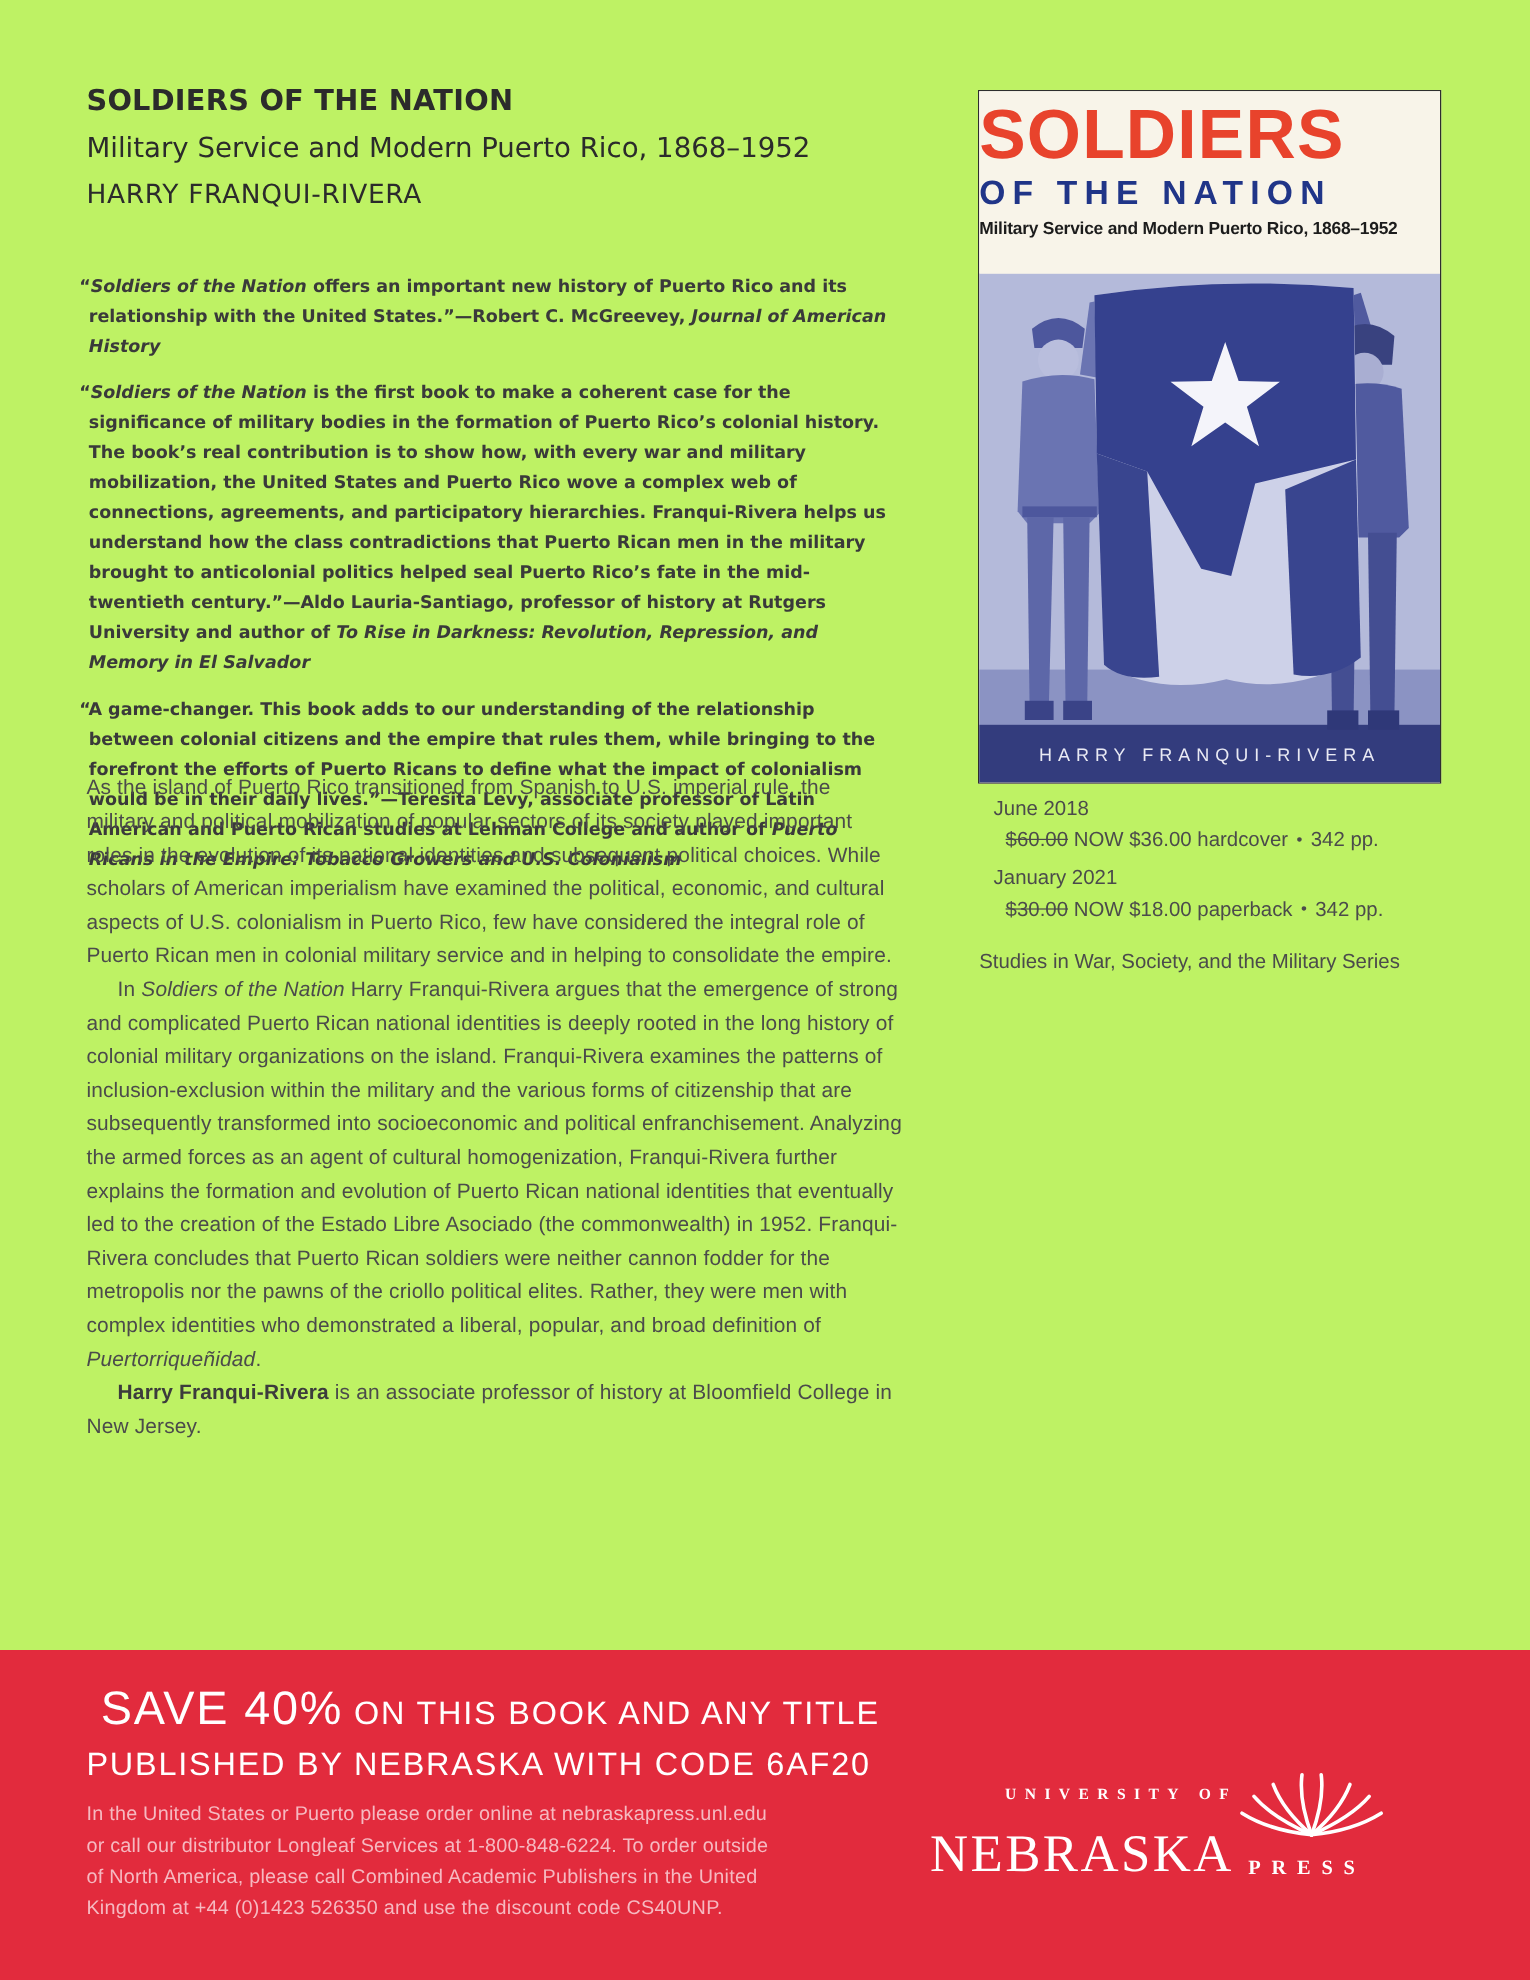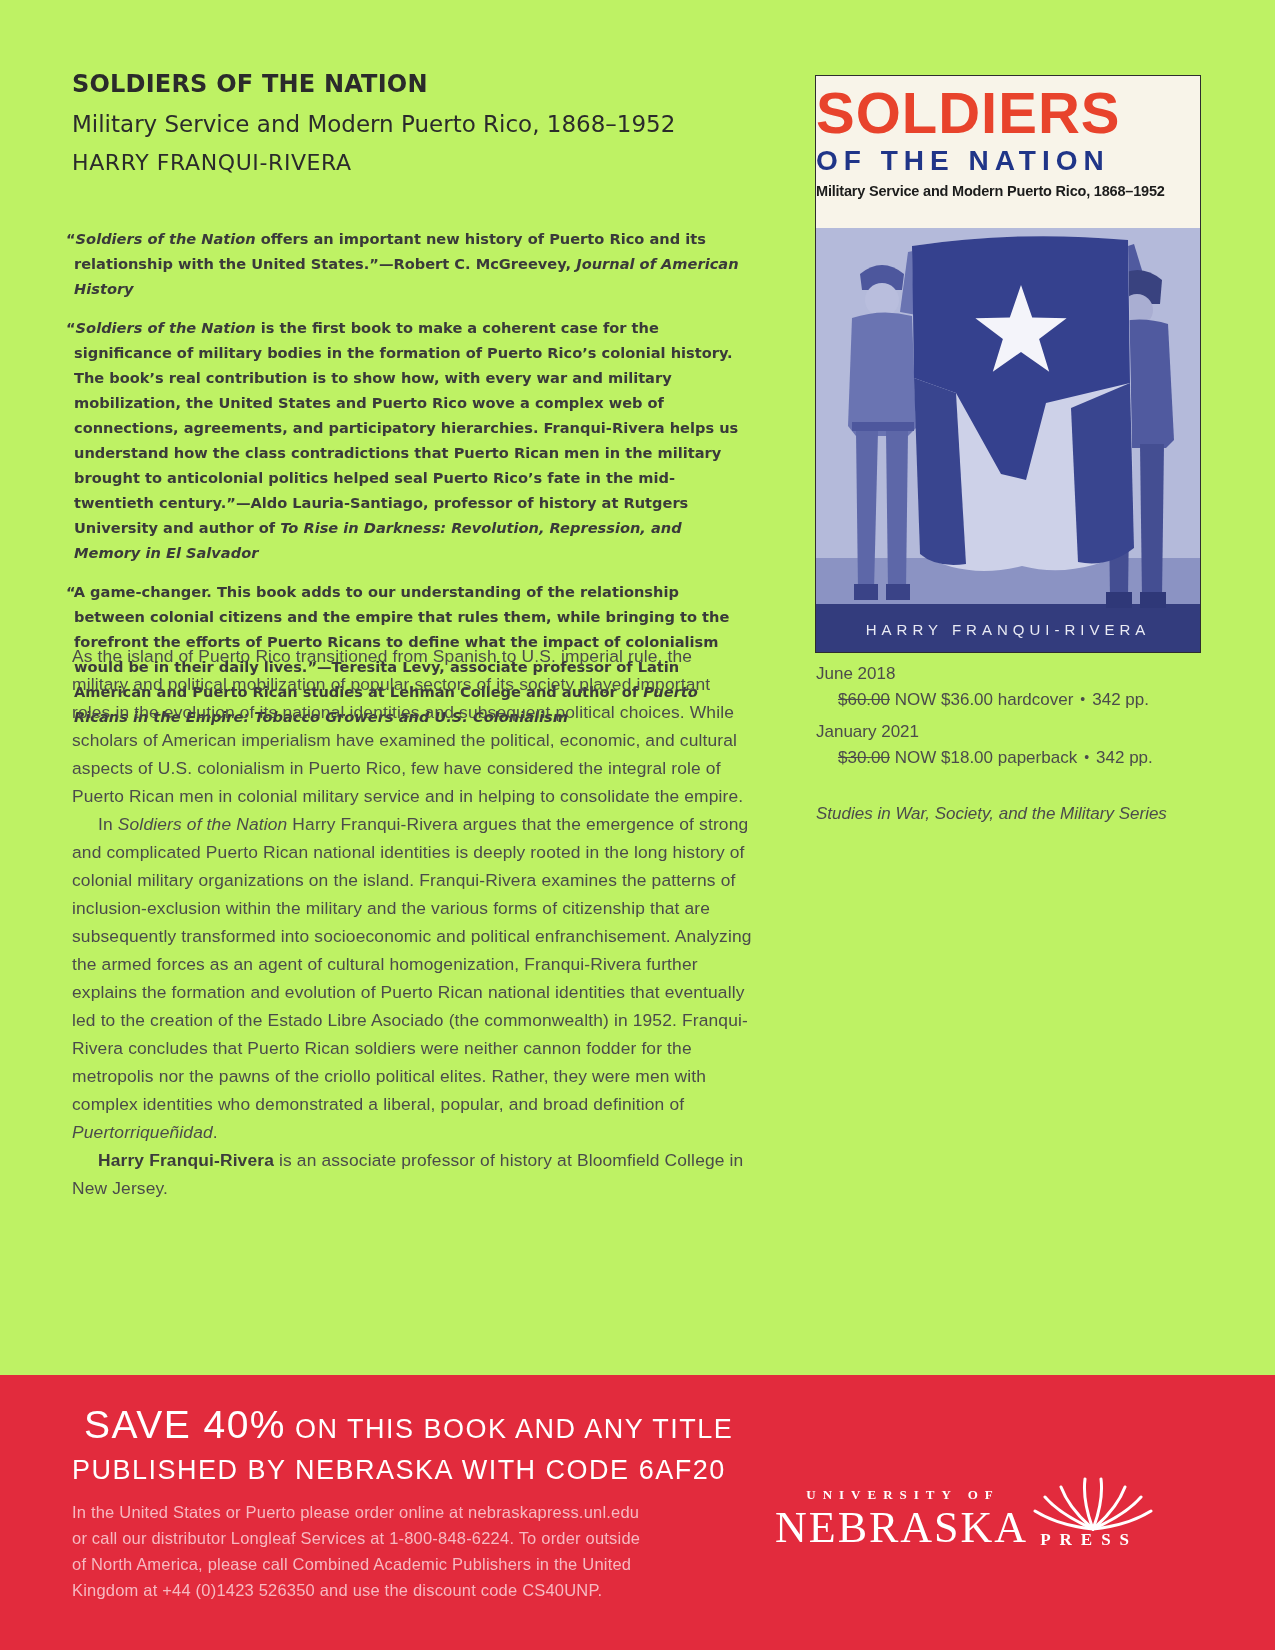--- a/index.html
+++ b/index.html
@@ -30,37 +30,37 @@
   .cover-title{font-size:58px;line-height:62px;font-weight:800;color:#e8432c;margin-top:6px;letter-spacing:1px;}
   .cover-sub{font-size:28px;line-height:32px;font-weight:800;color:#203588;letter-spacing:6px;margin-top:1px;}
   .cover-tag{font-size:14.5px;font-weight:700;color:#1c1c1c;letter-spacing:-.2px;margin-top:6px;white-space:nowrap;}
   .cover-photo{position:relative;width:384px;height:424px;}
   .cover-photo svg{display:block;}
   .cover-author{position:absolute;left:0;right:0;bottom:14px;text-align:center;
                 color:#e9eaf4;font-size:15px;font-weight:500;letter-spacing:5px;white-space:nowrap;}
 
   
   .pricing{position:absolute;left:816px;top:664px;width:420px;font-size:17px;color:#4b4b4b;}
-  .ed-date{margin:0 0 6px 0;}
+  .ed-date{margin:0 0 6px 12px;}
   .ed-line{margin:0 0 12px 0;}
   .strike{text-decoration:line-through;margin-left:22px;}
   .bullet{padding:0 7px;font-size:14px;position:relative;top:-1px;}
-  .series{margin-top:36px;font-style:italic;}
+  .series{margin-top:24px;}
 
   
   .banner{position:absolute;left:0;top:1375px;width:1275px;height:275px;background:#e22b3d;color:#fff;}
   .banner-h1{position:absolute;left:84px;top:28px;white-space:nowrap;}
   .banner-h1 .big{font-size:39px;font-weight:400;letter-spacing:1.5px;}
   .banner-h1 .rest{font-size:27px;font-weight:400;letter-spacing:1.5px;}
   .banner-h2{position:absolute;left:72px;top:80px;font-size:27px;font-weight:400;letter-spacing:1.5px;white-space:nowrap;}
   .banner-body{position:absolute;left:72px;top:124px;font-size:16.5px;line-height:26px;color:#f6b9c1;letter-spacing:.2px;}
 
   .unp-logo{position:absolute;left:775px;top:112px;width:400px;color:#ffffff;
             font-family:"Liberation Serif",serif;}
-  .unp-top{width:256px;text-align:center;font-size:13px;font-weight:700;letter-spacing:7px;margin-bottom:3px;white-space:nowrap;}
+  .unp-top{width:256px;text-align:right;font-size:13px;font-weight:700;letter-spacing:7px;margin-bottom:20px;white-space:nowrap;}
   .unp-row{display:flex;align-items:flex-end;}
   .unp-name{font-size:44px;line-height:44px;letter-spacing:2px;font-weight:400;}
   .unp-press{font-size:17px;letter-spacing:9px;margin-left:12px;font-weight:700;}
   .unp-book{position:absolute;right:18px;top:-14px;width:128px;height:62px;}
 </style>
 </head>
 <body>
 
 <div class="page">
 

